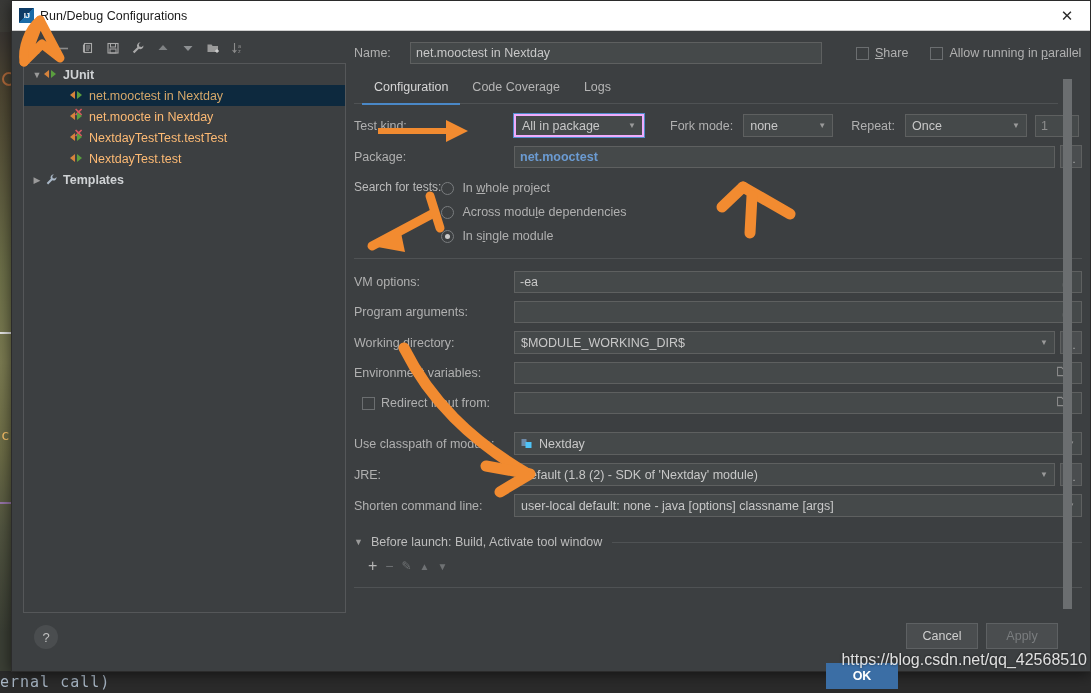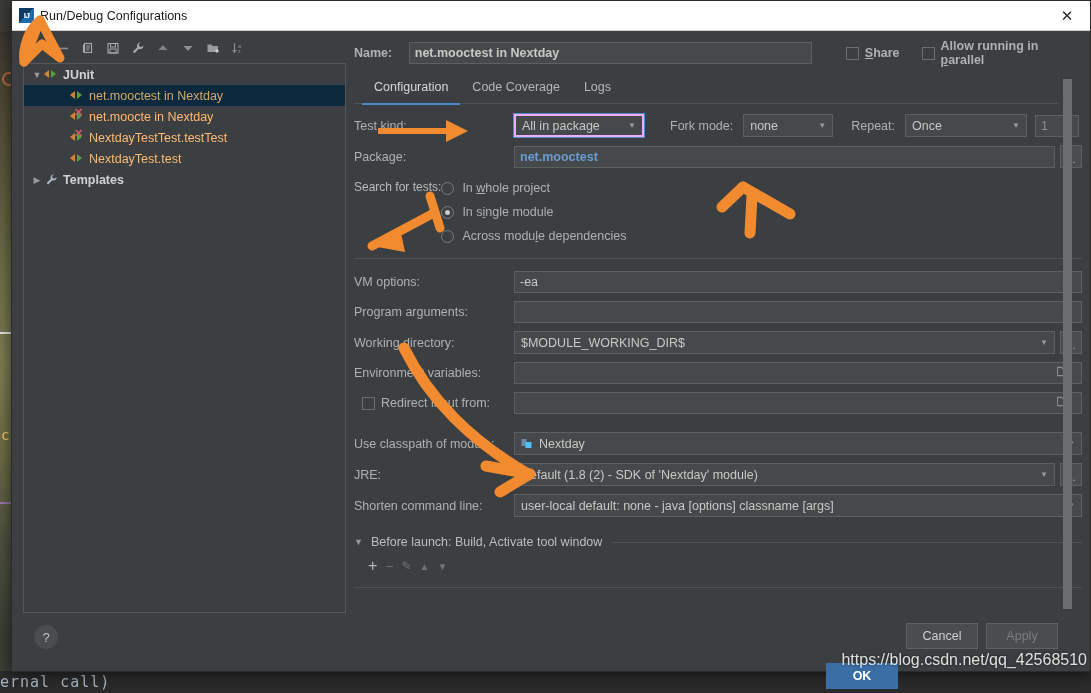--- a/index.html
+++ b/index.html
@@ -142,21 +142,21 @@
   
   #right-panel {
     position: absolute; left: 342px; top: 4px; right: 8px; bottom: 58px;
   }
 
   .row { display: flex; align-items: center; }
   .lbl { color: #b0b0b0; font-size: 12.5px; }
   .lbl u { text-decoration: underline; }
 
   
-  #name-row { height: 30px; padding-top: 6px; font-weight: bold; }
+  #name-row { height: 30px; padding-top: 6px; }
   #name-label { width: 56px; }
   .textfield {
     background: #45494a; border: 1px solid #5e6060; color: #c8c8c8;
     height: 22px; line-height: 20px; padding: 0 5px; font-size: 12.5px;
     display: flex; align-items: center;
   }
   #name-field { width: 412px; }
   .chk-wrap { display: flex; align-items: center; cursor: pointer; }
   .chk {
     width: 13px; height: 13px; border: 1px solid #6b6e70; background: #3c3f41;
@@ -435,26 +435,26 @@
         </div>
 
         <div style="display:flex;">
           <div class="fl" style="padding-top:4px;">Search for tests:</div>
           <div style="flex:1;">
             <div class="radio-row">
               <span class="radio"></span>
               <span class="lbl"><span>In </span><u>w</u><span>hole project</span></span>
             </div>
             <div class="radio-row">
+              <span class="radio"></span>
+              <span class="lbl"><span>Across modu</span><u>l</u><span>e dependencies</span></span>
+            </div>
+            <div class="radio-row">
               <span class="radio on"></span>
               <span class="lbl"><span>In s</span><u>i</u><span>ngle module</span></span>
-            </div>
-            <div class="radio-row">
-              <span class="radio"></span>
-              <span class="lbl"><span>Across modu</span><u>l</u><span>e dependencies</span></span>
             </div>
           </div>
         </div>
 
         <div id="divider1"></div>
 
         <div class="frow">
           <div class="fl">VM options:</div>
           <div class="textfield" style="flex:1;">
             <span>-ea</span>

